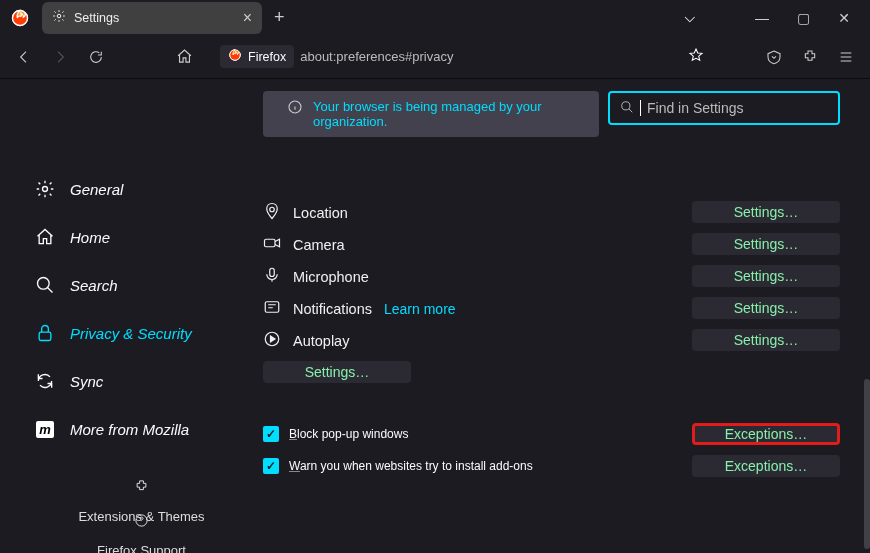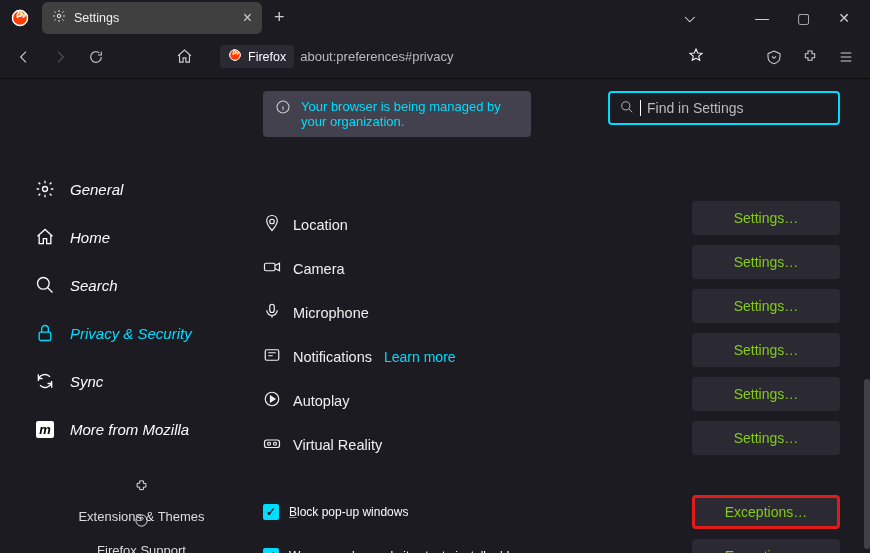--- a/index.html
+++ b/index.html
@@ -28,26 +28,26 @@
     
     .content { display:flex; height: calc(553px - 35px - 44px); }
     .sidebar { width: 245px; padding: 90px 0 0 34px; }
     .sidebar-item { display:flex; align-items:center; gap:14px; height:40px; color:#fbfbfe; cursor:pointer; font-size:15px; margin-bottom:8px;font-style:italic;}
     .sidebar-item.active { color:#00ddff;}
     .sidebar-item .big-ico { width:22px; display:flex; justify-content:center;}
     .sidebar-sub { display:flex; align-items:center; gap:12px; font-size:13px; color:#ddd; height:34px; cursor:pointer; margin-left:4px;flex-direction:column;}
 
     .main { flex:1; position:relative; overflow-y:auto; padding: 12px 30px 20px 18px;}
 
-    .banner { display:flex; gap:10px; background:#42414d; border-radius:4px; padding: 8px 12px; width:268px; font-size:13px; color:#00ddff;}
+    .banner { display:flex; gap:10px; background:#42414d; border-radius:4px; padding: 8px 24px; width:336px; font-size:13px; color:#00ddff;}
     .searchbox { position:absolute; right:30px; top:12px; width:232px; height:34px; border:2px solid #00ddff; border-radius:4px; display:flex; align-items:center; gap:6px; padding:0 10px; color:#bbb; font-size:14px;}
 
     .perm-row { display:flex; align-items:flex-end; gap:12px; margin-top: 10px;}
     .perm-label { display:flex; align-items:center; gap:12px; flex:1; font-size:14.5px; color:#f0f0f0;}
-    .perm-btn { background:#2b2a33; color:#84cc16; border:none; height:34px; width:148px; border-radius:4px; font-size:14px; cursor:pointer;}
+    .perm-btn { background:#2b2a33; color:#86efac; border:none; height:22px; width:148px; border-radius:4px; font-size:14px; cursor:pointer;}
     .perm-btn.highlight { border: 3px solid #e21b1b; background:#2b2a33;}
     .learn { color:#00ddff; font-size:14px;}
 
     .checkrow { display:flex; align-items:center; gap:10px; margin-top:24px;}
     .check { width:16px; height:16px; background:#00ddff; border-radius:2px; display:flex; align-items:center; justify-content:center; font-size:12px; color:#1c1b22; font-weight:bold;}
     .checklabel { flex:1; font-size:12px;}
     .ul { text-decoration: underline; text-decoration-color: #888;}
 
     .section-gap { height: 38px;}
     .scrollbar-track { position:absolute; right:0; top:300px; width:6px; height:170px; background:#424047; border-radius:3px;}
@@ -272,28 +272,20 @@
         <span><svg width="18" height="18" viewBox="0 0 24 24">
               <circle cx="12" cy="12" r="9"></circle>
               <path d="M10 8l6 4-6 4z" fill="currentColor"></path>
             </svg></span>
         <span>Autoplay</span>
       </div>
       <button class="perm-btn">Settings…</button>
     </div>
 
     <div class="perm-row">
-      <div class="perm-label">
-        <span><svg width="18" height="18" viewBox="0 0 24 24">
-              <rect x="2" y="8" width="20" height="10" rx="3"></rect>
-              <circle cx="8" cy="13" r="2"></circle>
-              <circle cx="16" cy="13" r="2"></circle>
-            </svg></span>
-        <span>Virtual Reality</span>
-      </div>
       <button class="perm-btn">Settings…</button>
     </div>
 
     <div class="checkrow" style="margin-top:40px">
       <span class="check">✓</span>
       <span class="checklabel"><span class="ul">B</span><span>lock pop-up windows</span></span>
       <button class="perm-btn highlight">Exceptions…</button>
     </div>
 
     <div class="checkrow" style="margin-top:10px">

